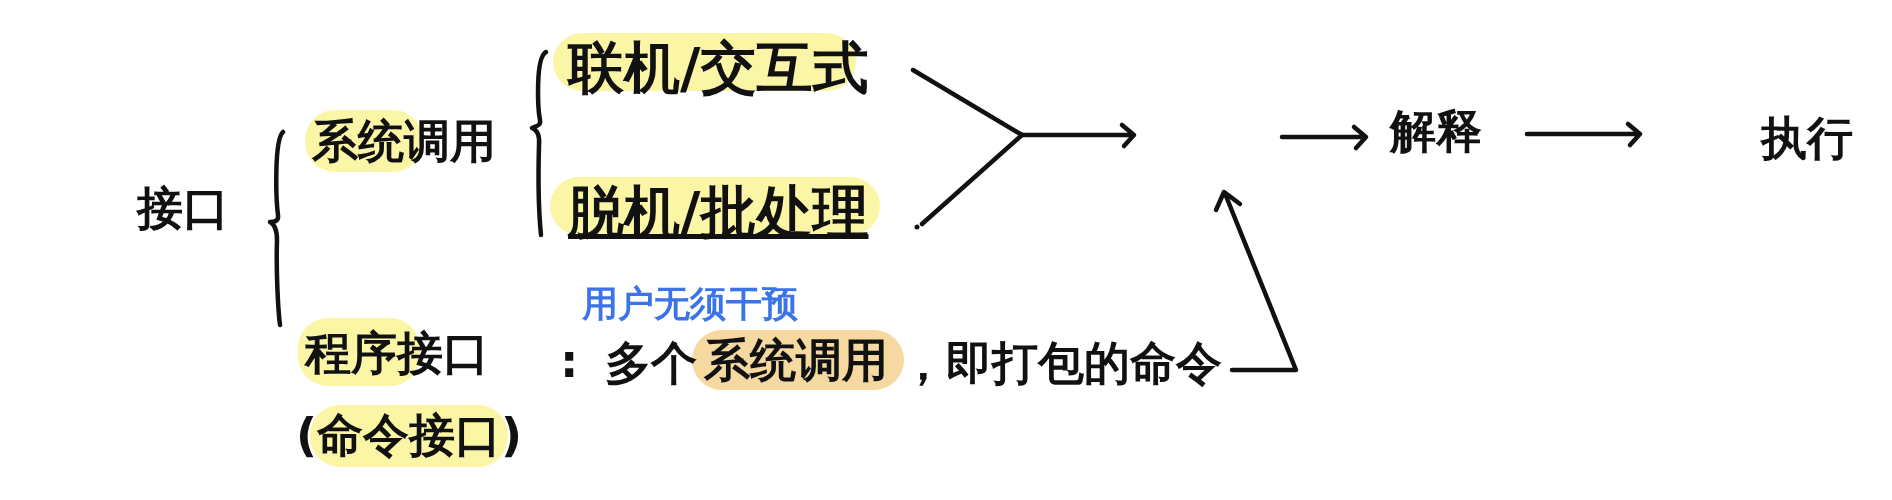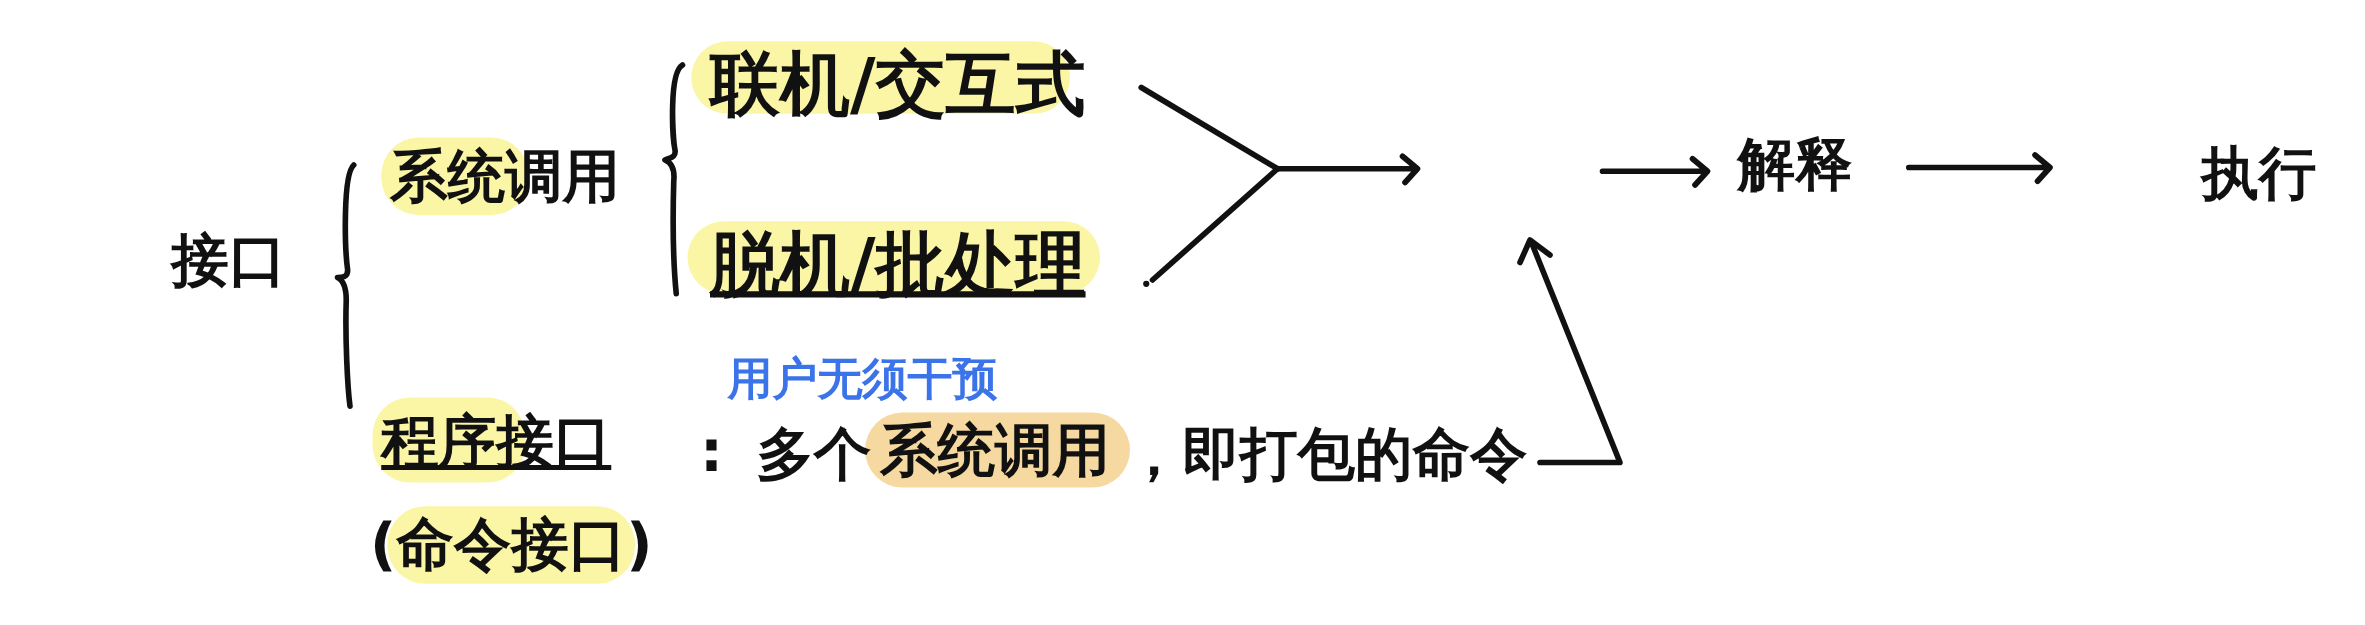--- a/index.html
+++ b/index.html
@@ -28,21 +28,21 @@
   <div class="hl hl-orange" style="left:692px; top:330px; width:212px; height:60px;"></div>
 
   <div class="node t-lg" style="left:137px; top:185px;">接口</div>
 
   <div class="node t-lg" style="left:312px; top:118px;">系统调用</div>
 
   <div class="node t-md" style="left:568px; top:40px;">联机/交互式</div>
   <div class="node t-md" style="left:568px; top:184px;text-decoration:underline;">脱机/批处理</div>
   <div class="node t-blue" style="left:582px; top:248px;margin-top:38px;">用户无须干预</div>
 
-  <div class="node t-lg" style="left:305px; top:330px;text-decoration:underline;">程序接口</div>
+  <div class="node t-lg" style="left:305px; top:330px;">程序接口</div>
   <div class="node t-lg" style="left:560px; top:338px;">:</div>
   <div class="node t-lg" style="left:605px; top:340px;">多个</div>
   <div class="node t-lg" style="left:704px; top:337px;">系统调用</div>
   <div class="node t-lg" style="left:900px; top:340px;text-align:right;">，即打包的命令</div>
   <div class="node t-lg" style="left:296px; top:412px;">(命令接口)</div>
 
   <div class="node t-lg" style="left:1390px; top:108px;text-align:center;">解释</div>
   <div class="node t-lg" style="left:1761px; top:115px;">执行</div>
 
   <svg class="lines" viewBox="0 0 1892 500">

